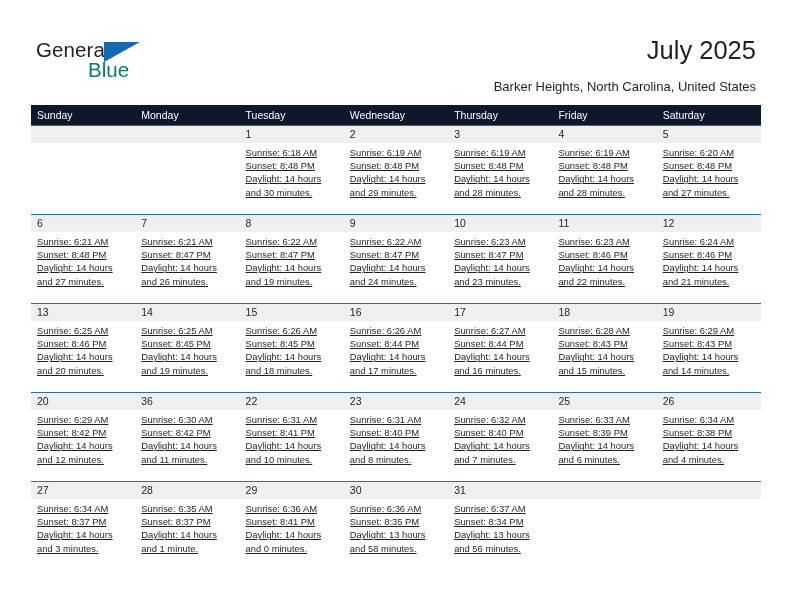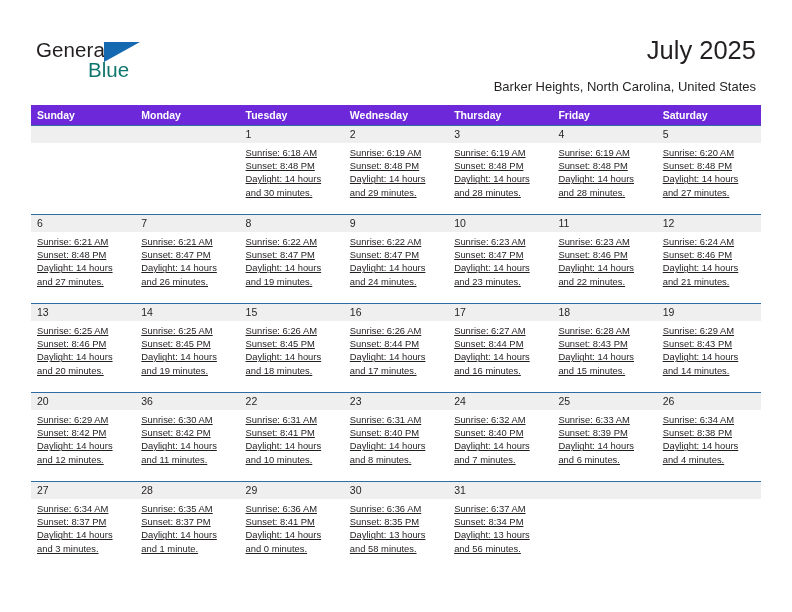--- a/index.html
+++ b/index.html
@@ -88,24 +88,24 @@
   
   .calendar {
     position: absolute;
     left: 31px;
     top: 105px;
     width: 730px;
     border-collapse: collapse;
     table-layout: fixed;
   }
   .calendar th {
-    background: #6d28d9;
+    background: #0f172a;
     color: #ffffff;
     font-size: 10.5px;
-    font-weight: bold;
+    font-weight: normal;
     text-align: left;
     padding: 4px 0 4px 6px;
     height: 12px;
     border: none;
     font-family: "Liberation Sans", sans-serif;
   }
   .calendar td {
     vertical-align: top;
     padding: 0;
     border: none;

